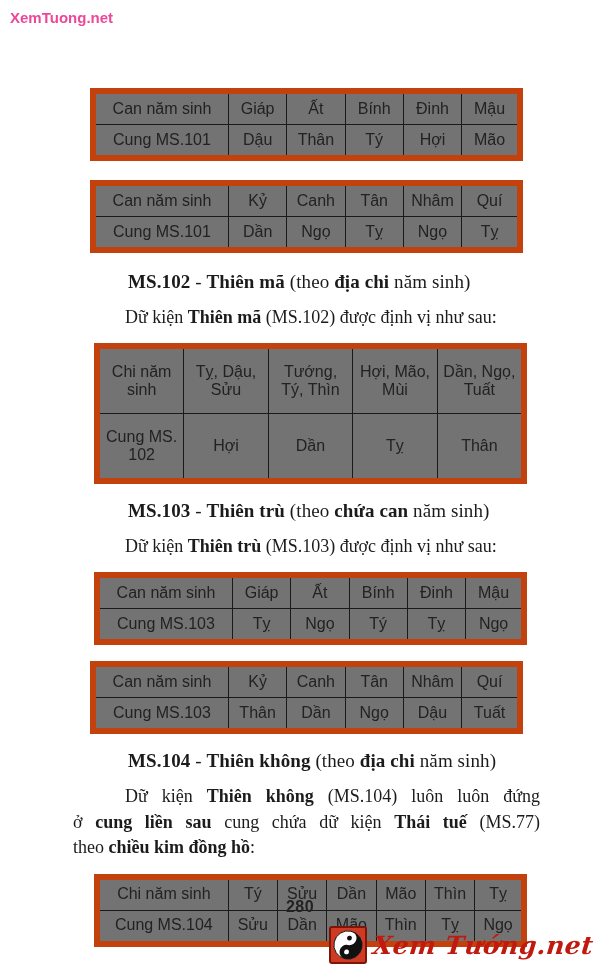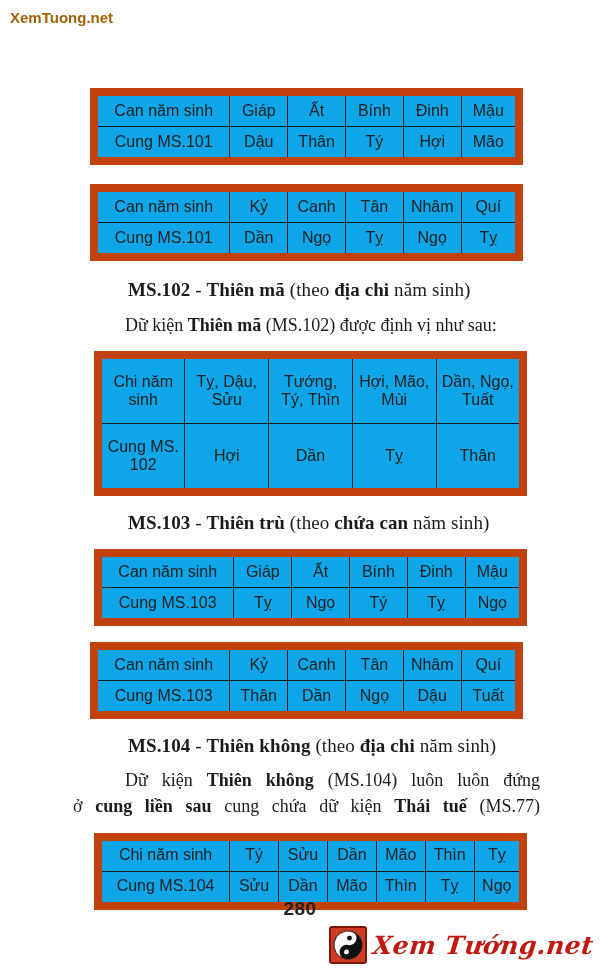--- a/index.html
+++ b/index.html
@@ -9,31 +9,31 @@
     background:#ffffff;
     overflow:hidden;
     font-family:"Liberation Serif", serif;
     color:#1b1b1b;
   }
   
   .site-link{
     position:absolute;left:10px;top:9px;
     font-family:"Liberation Sans", sans-serif;
     font-size:15px;font-weight:600;
-    color:#a16207;text-decoration:none;cursor:pointer;
+    color:#ec4899;text-decoration:none;cursor:pointer;
   }
   
   .content{padding:88px 60px 0 60px;width:480px;box-sizing:content-box;}
   
   .tblwrap{margin-left:30px;width:433px;}
   .tblwrap table{
     width:433px;border-collapse:collapse;table-layout:fixed;
     font-family:"Liberation Sans", sans-serif;
-    font-size:16px;color:#222;background:#0ea5e9;
-    border:8px solid #c2410c;
+    font-size:16px;color:#222;background:#737373;
+    border:6px solid #c2410c;
   }
   .tblwrap td{
     border:1.5px solid #1a1a1a;
     text-align:center;vertical-align:middle;
     padding:1px 3px;line-height:1.15;
     overflow:hidden;
   }
   .tbl-can td{height:28px;}
   .tbl-can td:first-child{width:29.5%;}
   .tbl-ms102 td{height:62px;width:20%;}
@@ -49,21 +49,21 @@
   .pline{min-height:24px;margin-left:13px;}
   .indent{text-indent:52px;}
   .just{text-align:justify;text-align-last:justify;}
   .mt13{margin-top:13px;margin-left:34px;} .mt16{margin-top:16px;} .mt19{margin-top:19px;}
   b{font-weight:bold;}
   
   .page-number{
     position:absolute;left:0;right:0;top:898px;
     text-align:center;
     font-family:"Liberation Sans", sans-serif;
-    font-size:19px;font-weight:600;color:#222;
+    font-size:16px;font-weight:600;color:#222;
     letter-spacing:.5px;
   }
   .brand{
     position:absolute;right:7px;top:926px;
     display:flex;align-items:center;gap:6px;cursor:pointer;
   }
   .brand-box{
     width:38px;height:38px;border-radius:3px;
     background:#cf3a22;border:2px solid #7e150b;
     display:flex;align-items:center;justify-content:center;
@@ -156,20 +156,23 @@
               <td>Dần</td>
               <td>Tỵ</td>
               <td>Thân</td>
             </tr>
           </tbody>
         </table>
       </div>
 
     <div class="heading"><b>MS.103</b><span> - </span><b>Thiên trù</b><span> (theo </span><b>chứa can</b><span> năm sinh)</span></div>
 
+    <div class="para">
+      <div class="pline indent"><span>Dữ kiện </span><b>Thiên trù</b><span> (MS.103) được định vị như sau:</span></div>
+    </div>
 
     <div class="tblwrap tbl-can mt13">
         <table>
           <tbody>
             <tr>
               <td>Can năm sinh</td>
               <td>Giáp</td>
               <td>Ất</td>
               <td>Bính</td>
               <td>Đinh</td>
@@ -208,20 +211,21 @@
             </tr>
           </tbody>
         </table>
       </div>
 
     <div class="heading"><b>MS.104</b><span> - </span><b>Thiên không</b><span> (theo </span><b>địa chi</b><span> năm sinh)</span></div>
 
     <div class="para">
       <div class="pline indent just"><span>Dữ kiện </span><b>Thiên không</b><span> (MS.104) luôn luôn đứng</span></div>
       <div class="pline just"><span>ở </span><b>cung liền sau</b><span> cung chứa dữ kiện </span><b>Thái tuế</b><span> (MS.77)</span></div>
+      <div class="pline"><span>theo </span><b>chiều kim đồng hồ</b><span>:</span></div>
     </div>
 
     <div class="tblwrap tbl-ms104 mt13">
         <table>
           <tbody>
             <tr>
               <td>Chi năm sinh</td>
               <td>Tý</td>
               <td>Sửu</td>
               <td>Dần</td>

